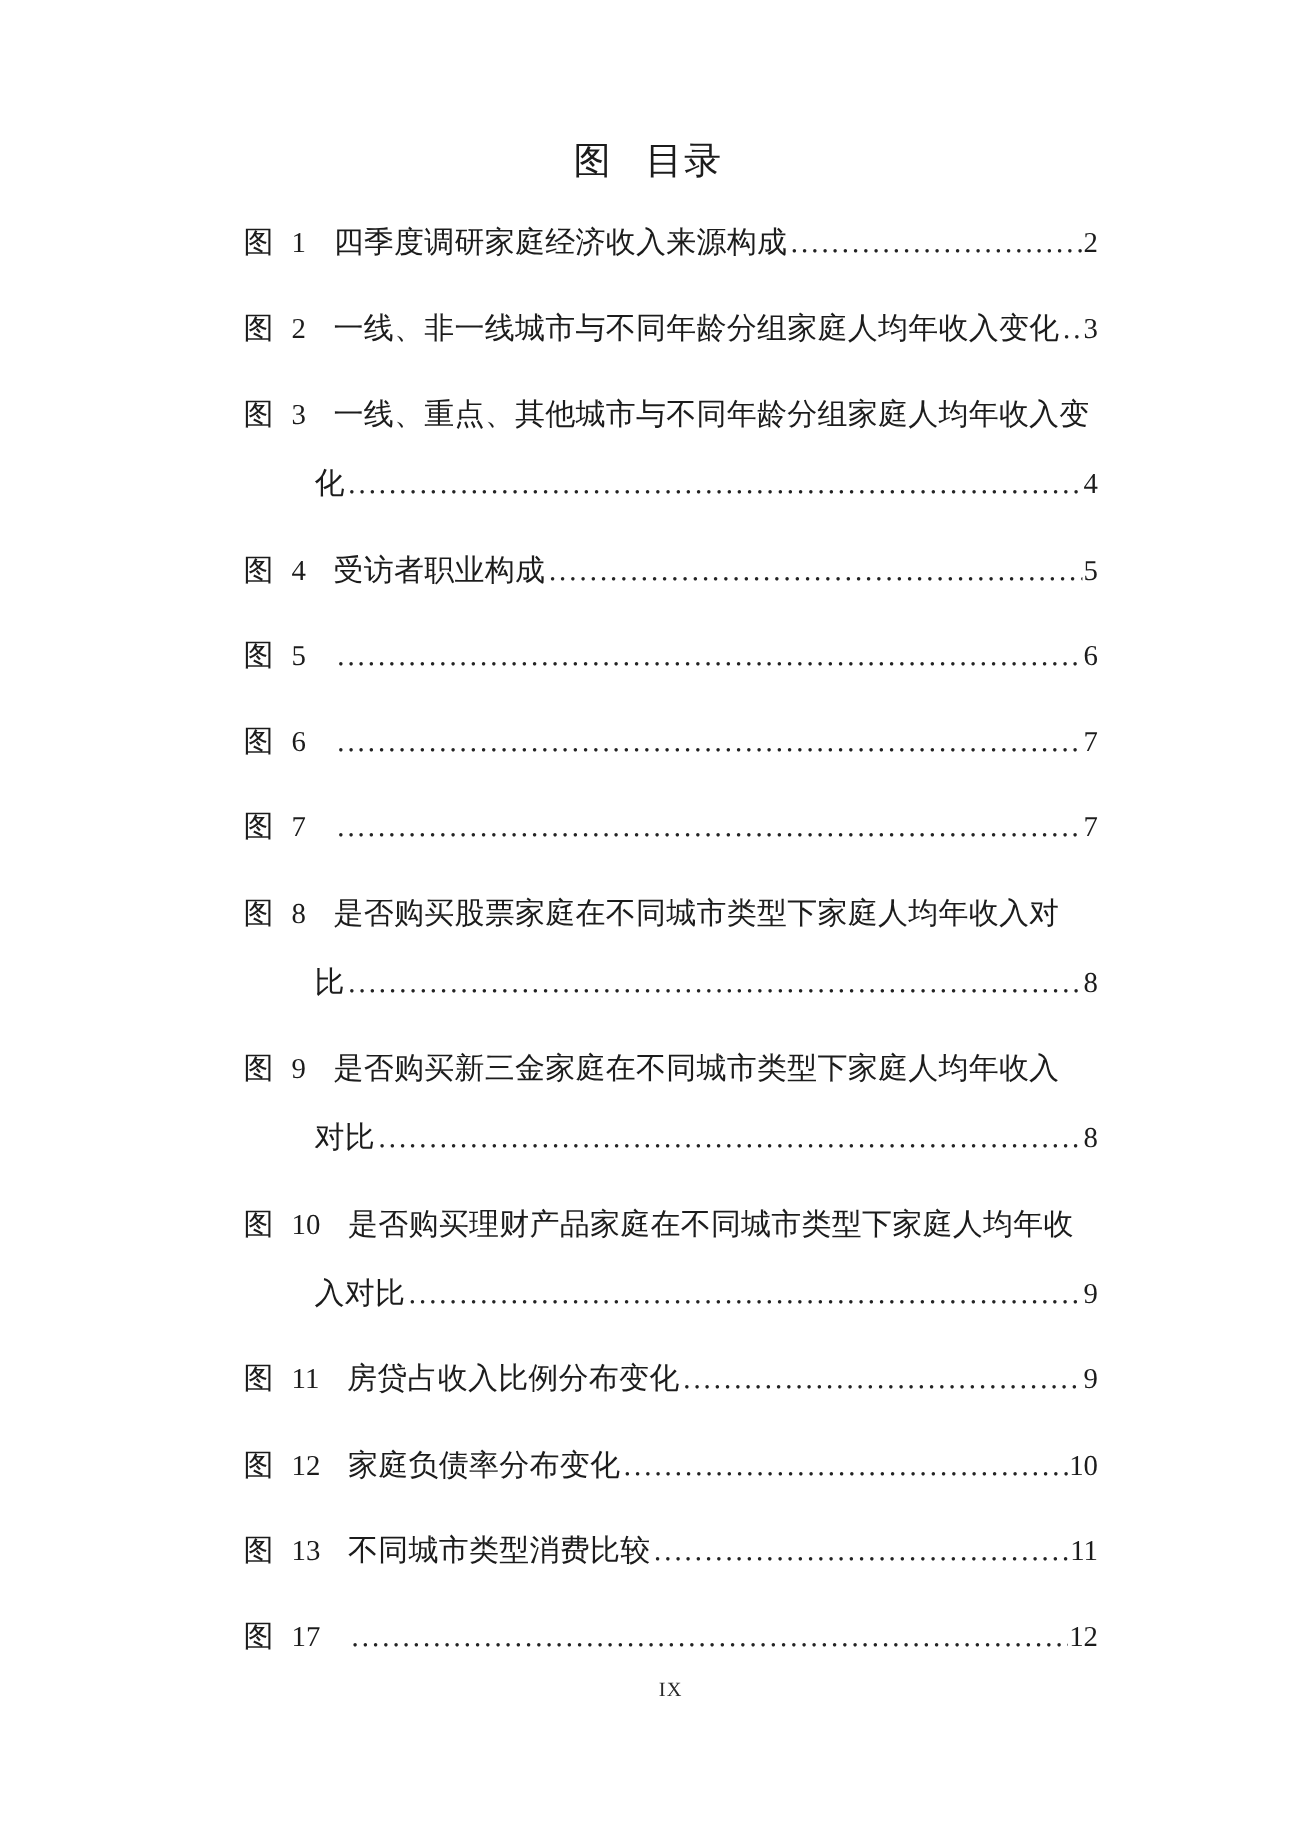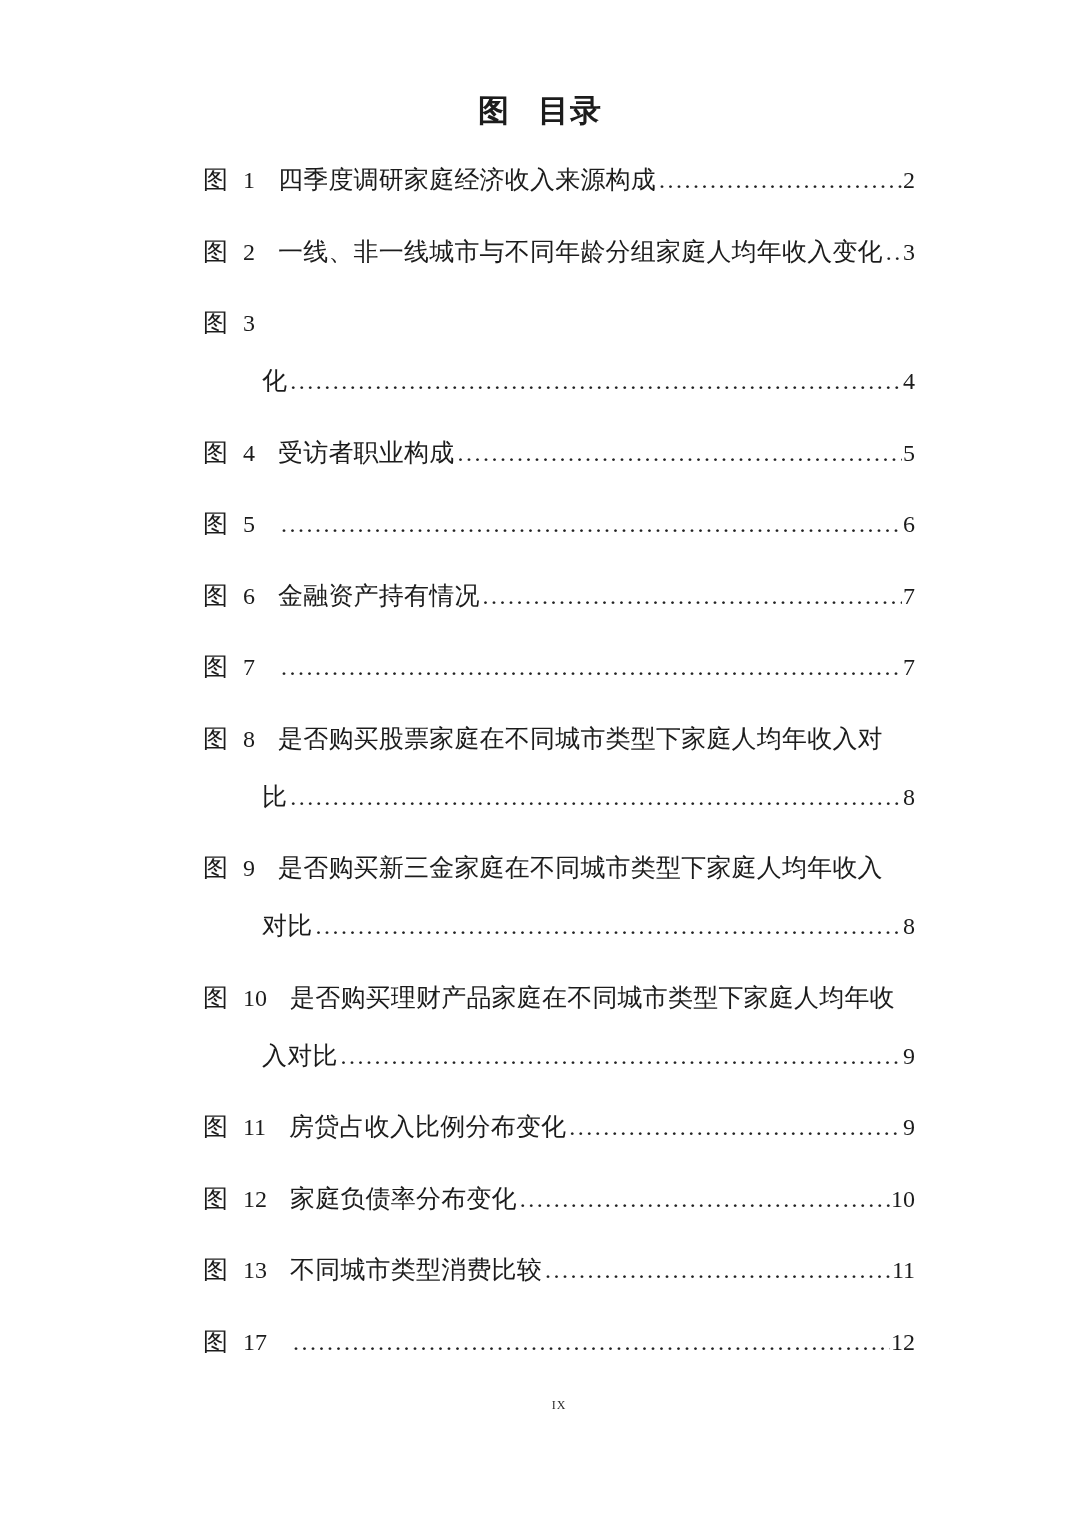--- a/index.html
+++ b/index.html
@@ -11,24 +11,24 @@
     position: relative;
     width: 1080px;
     height: 1527px;
     background: #ffffff;
     font-family: "Liberation Serif", "DejaVu Serif", serif;
     color: #1c1c1c;
     overflow: hidden;
   }
   .doc-title {
     margin: 0;
-    padding-top: 89px;
+    padding-top: 112px;
     text-align: center;
     font-size: 31px;
-    font-weight: bold;
+    font-weight: normal;
     line-height: 44px;
     letter-spacing: 1px;
   }
   .doc-title .title-main {
     margin-left: 28px;
   }
   .toc {
     margin: 18px 0 0 203px;
     width: 712px;
   }
@@ -75,21 +75,21 @@
     flex: none;
     font-size: 24px;
     margin-left: 1px;
   }
   .footer {
     position: absolute;
     top: 1398px;
     left: 203px;
     width: 712px;
     text-align: center;
-    font-size: 12px;
+    font-size: 17px;
     letter-spacing: 1px;
     color: #2a2a2a;
   }
 </style>
 </head>
 <body>
 
 <div class="page">
 
   <h1 class="doc-title"><span>图</span><span class="title-main">目录</span></h1>
@@ -113,20 +113,21 @@
         <span class="txt">一线、非一线城市与不同年龄分组家庭人均年收入变化</span>
         <span class="dots"></span>
         <span class="pg">3</span>
       </div>
     </div>
 
     <div class="entry">
       <div class="tline">
         <span class="fig">图</span>
         <span class="num">3</span>
+        <span class="txt">一线、重点、其他城市与不同年龄分组家庭人均年收入变</span>
       </div>
       <div class="tline cont">
         <span class="txt">化</span>
         <span class="dots"></span>
         <span class="pg">4</span>
       </div>
     </div>
 
     <div class="entry">
       <div class="tline">
@@ -144,21 +145,20 @@
         <span class="num">5</span>
         <span class="dots"></span>
         <span class="pg">6</span>
       </div>
     </div>
 
     <div class="entry">
       <div class="tline">
         <span class="fig">图</span>
         <span class="num">6</span>
-        <span class="txt">金融资产持有情况</span>
         <span class="dots"></span>
         <span class="pg">7</span>
       </div>
     </div>
 
     <div class="entry">
       <div class="tline">
         <span class="fig">图</span>
         <span class="num">7</span>
         <span class="dots"></span>

